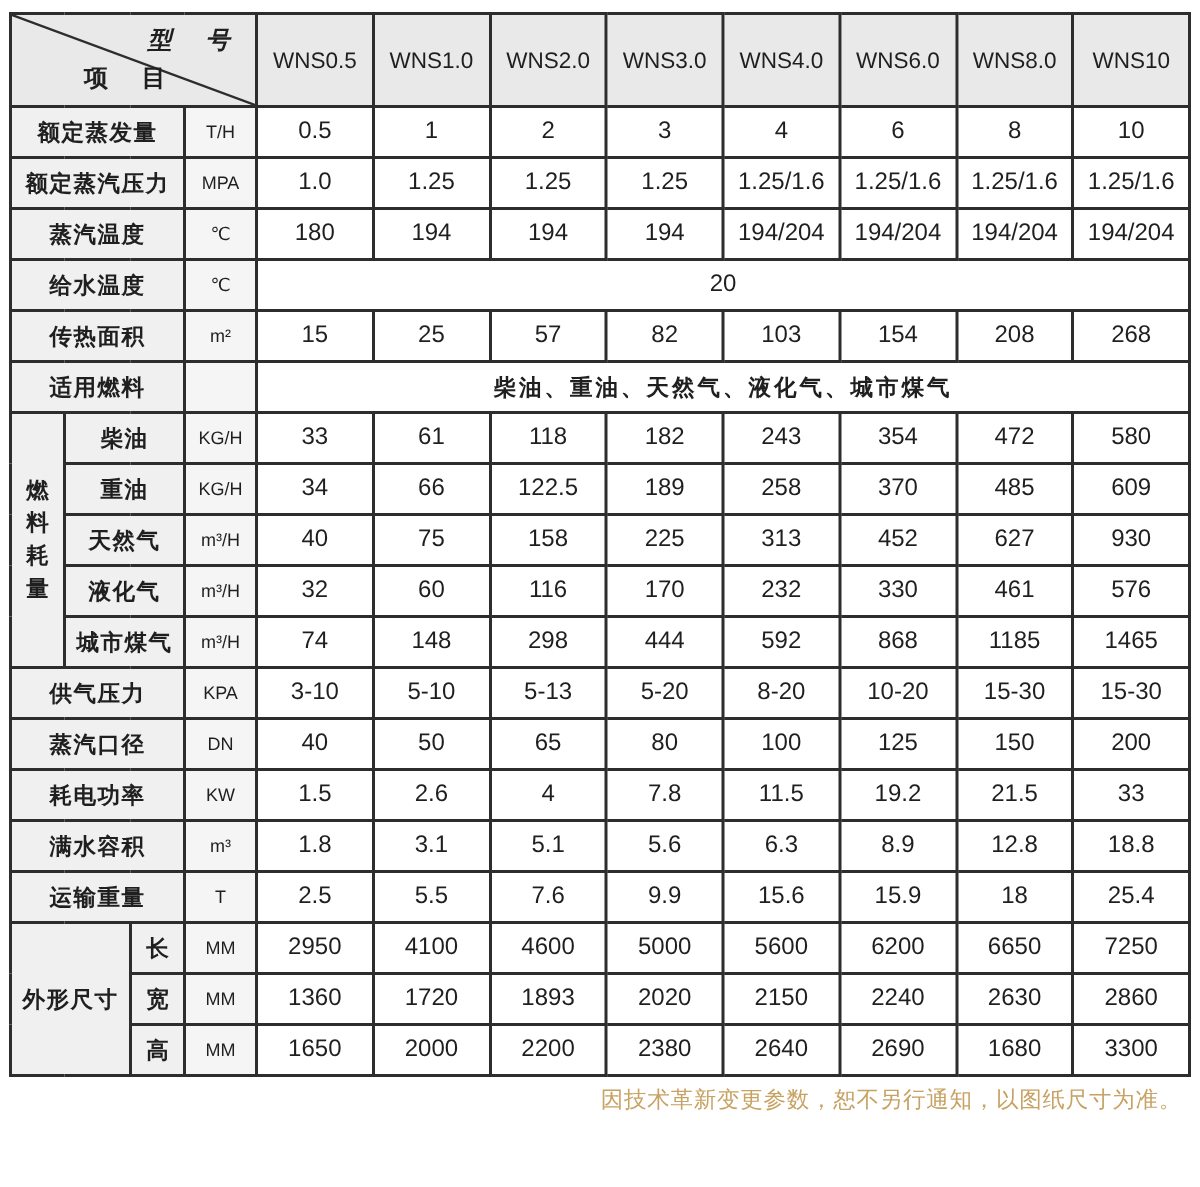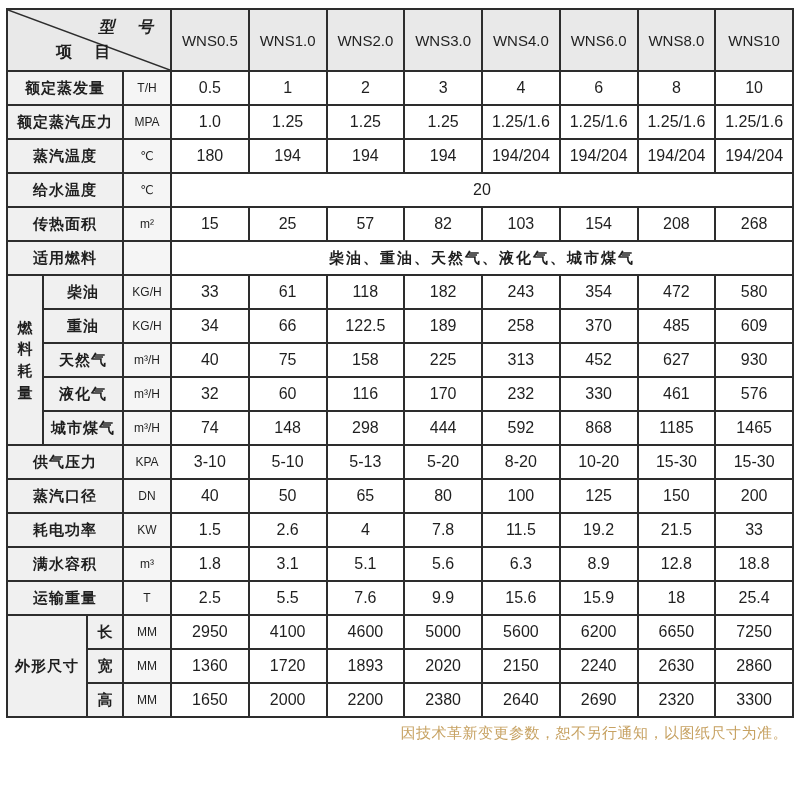--- a/index.html
+++ b/index.html
@@ -285,19 +285,19 @@
       </tr>
       <tr>
         <td class="cell-dimlabel">高</td>
         <td class="cell-unit">MM</td>
         <td class="cell-value">1650</td>
         <td class="cell-value">2000</td>
         <td class="cell-value">2200</td>
         <td class="cell-value">2380</td>
         <td class="cell-value">2640</td>
         <td class="cell-value">2690</td>
-        <td class="cell-value">2320</td>
+        <td class="cell-value">1680</td>
         <td class="cell-value">3300</td>
       </tr>
     </tbody>
 </table>
 
 <div class="footer">因技术革新变更参数，恕不另行通知，以图纸尺寸为准。</div>
 
 </body></html>

